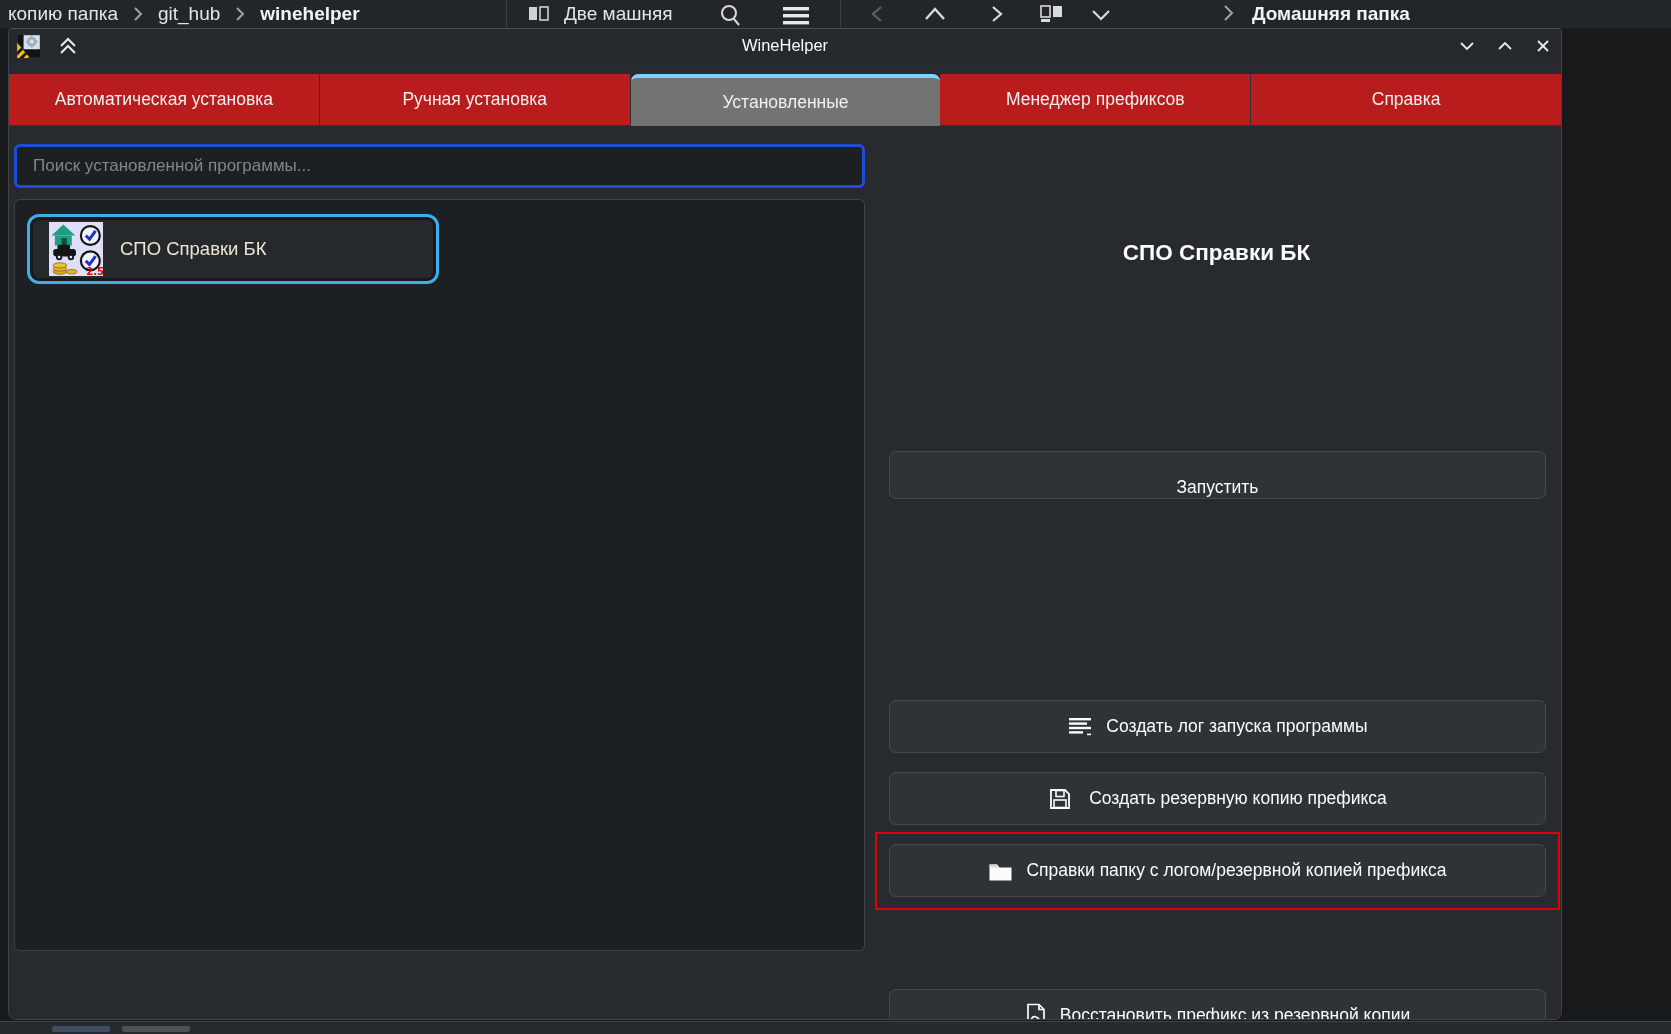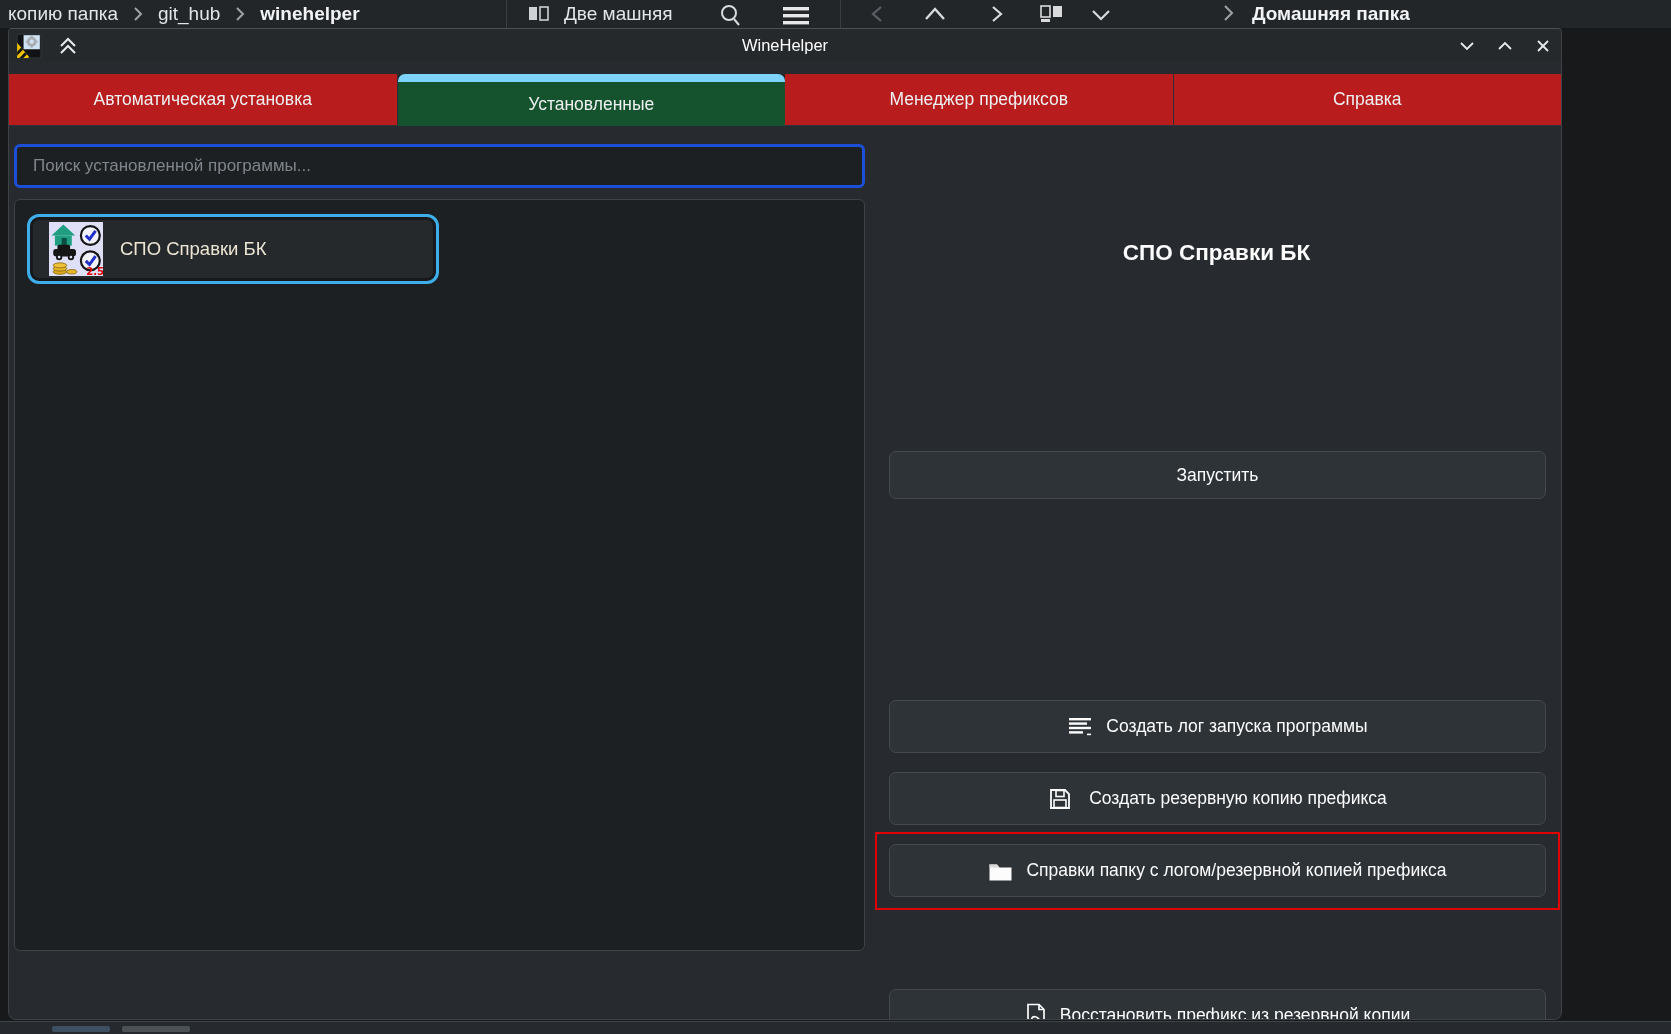--- a/index.html
+++ b/index.html
@@ -27,21 +27,21 @@
        border-radius:4px 4px 8px 8px;box-sizing:border-box;overflow:hidden;}
   .titlebar{position:absolute;left:0;top:0;width:100%;height:33px;background:#26292c;display:flex;align-items:center;}
   .title-text{position:absolute;left:0;right:0;text-align:center;font-size:16.5px;color:#fcfcfc;}
   .tb-btn{position:absolute;top:0;width:36px;height:33px;display:flex;align-items:center;justify-content:center;cursor:pointer;}
   
   .tabbar{position:absolute;left:0;top:45px;width:100%;height:52px;display:flex;background:#232629;border-bottom:1px solid #303439;box-sizing:border-box;}
   .tab{flex:1 1 0;display:flex;align-items:center;justify-content:center;
        background:#b91c1c;border-right:1px solid #2c3034;box-sizing:border-box;
        font-size:17.5px;color:#eef0f1;cursor:pointer;}
   .tab:last-child{border-right:none;}
-  .tab.active{background:#14532d;border-top:8px solid #7dd3fc;border-right:none;border-left:none;
+  .tab.active{background:#737373;border-top:4px solid #7dd3fc;border-right:none;border-left:none;
        border-radius:7px 7px 0 0;margin-bottom:-1px;}
   
   .content{position:absolute;left:0;top:97px;width:100%;height:895px;background:#272b2f;}
   .search{position:absolute;left:5px;top:18px;width:851px;height:44px;box-sizing:border-box;
        background:#1d2023;border:3px solid #1d4ed8;border-radius:6px;color:#fcfcfc;
        font-size:17px;padding:0 16px;outline:none;font-family:inherit;}
   .search::placeholder{color:#7e868c;opacity:1;}
   .proglist{position:absolute;left:5px;top:73px;width:851px;height:752px;box-sizing:border-box;
        background:#1d2023;border:1px solid #3f4347;border-radius:6px;}
   .prog-item{position:absolute;left:12px;top:14px;width:412px;height:70px;box-sizing:border-box;
@@ -51,21 +51,21 @@
   .prog-item .app-ico{margin-left:19px;width:54px;height:54px;flex:0 0 auto;}
   .prog-item .app-name{margin-left:17px;font-size:18.5px;color:#ece5d4;}
   
   .detail-title{position:absolute;left:867px;top:114px;width:681px;text-align:center;
        font-size:22.5px;font-weight:bold;color:#fcfcfc;}
   .btn{position:absolute;left:880px;width:657px;box-sizing:border-box;
        background:#2e3338;border:1px solid #44494f;border-radius:7px;
        display:flex;align-items:center;justify-content:center;gap:13px;
        font-size:17.5px;color:#fcfcfc;cursor:pointer;}
   .btn svg{flex:0 0 auto;}
-  .run-btn{top:325px;height:48px;}
+  .run-btn{top:325px;height:48px;align-items:flex-end;}
   .act-0{top:574px;height:53px;}
   .act-1{top:646px;height:53px;gap:17px;}
   .act-2{top:718px;height:53px;}
   .act-3{top:790px;height:53px;}
   .act-4{top:863px;height:53px;}
   .red-rect{position:absolute;left:866px;top:706px;width:685px;height:78px;box-sizing:border-box;
        border:2px solid #e00202;z-index:6;pointer-events:none;}
 </style>
 </head>
 <body>
@@ -171,20 +171,23 @@
       <svg width="14" height="14" viewBox="0 0 14 14">
           <line x1="2" y1="2" x2="12" y2="12" stroke="#e8eaeb" stroke-width="1.8"></line>
           <line x1="12" y1="2" x2="2" y2="12" stroke="#e8eaeb" stroke-width="1.8"></line>
         </svg>
     </div>
   </div>
 
   <div class="tabbar">
     <div class="tab">
         <span>Автоматическая установка</span>
+      </div>
+    <div class="tab">
+        <span>Ручная установка</span>
       </div>
     <div class="tab active">
         <span>Установленные</span>
       </div>
     <div class="tab">
         <span>Менеджер префиксов</span>
       </div>
     <div class="tab">
         <span>Справка</span>
       </div>

